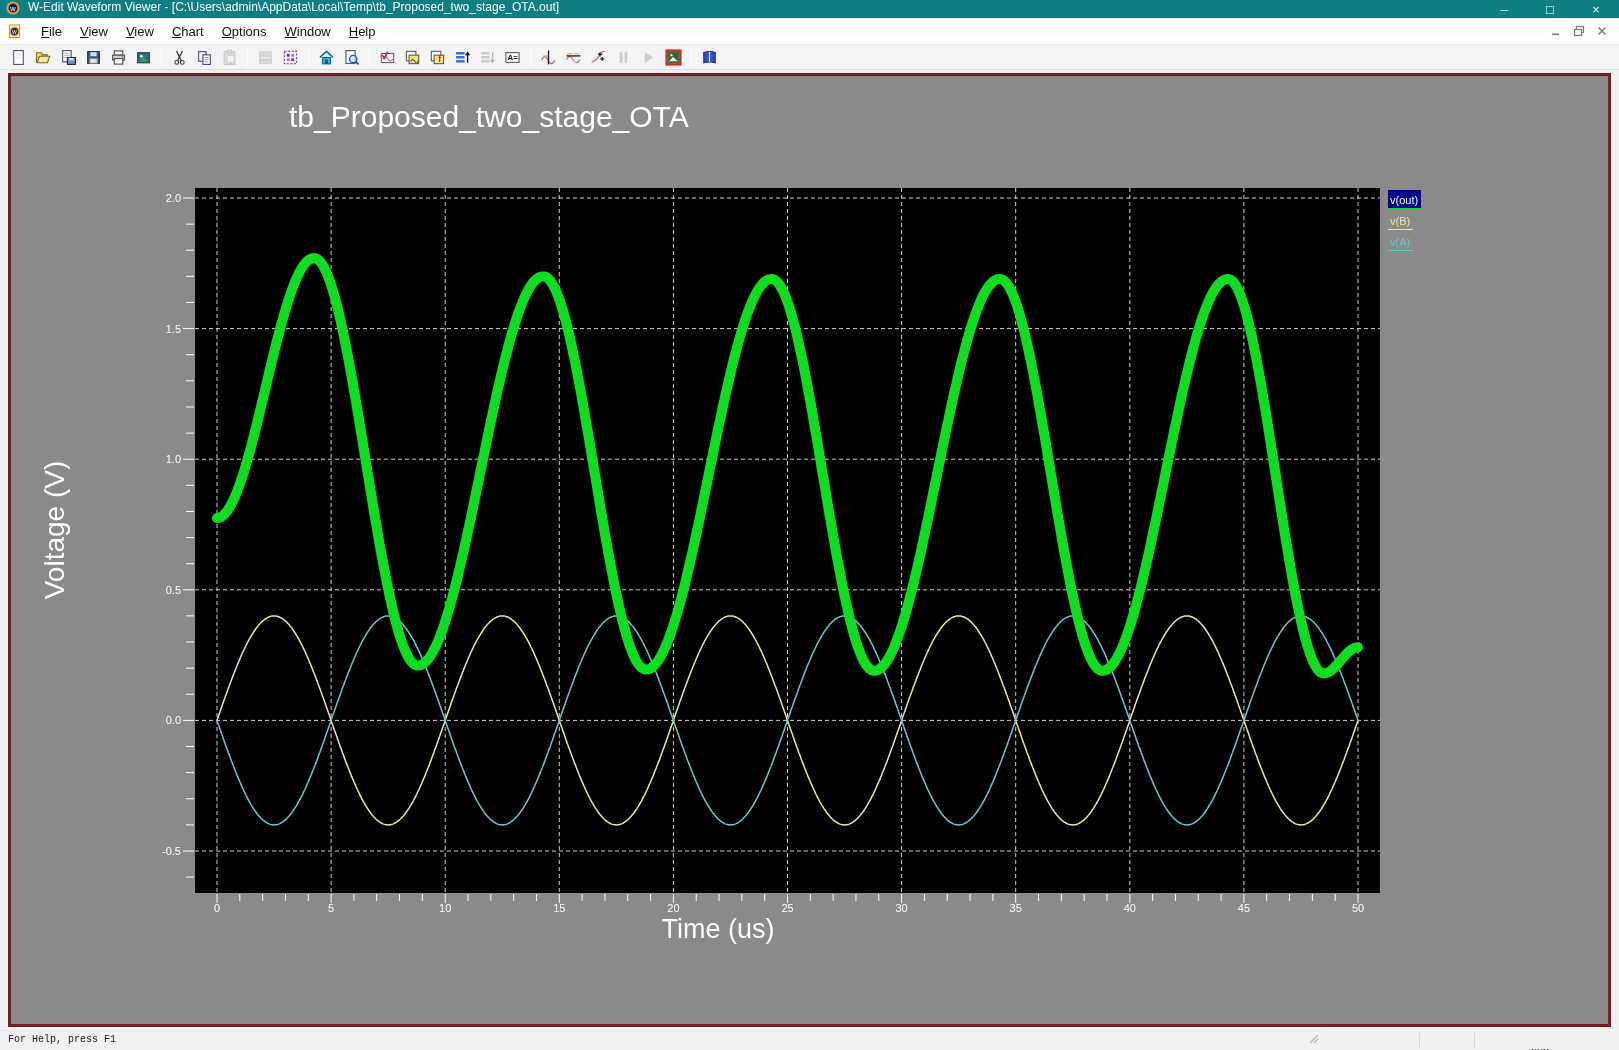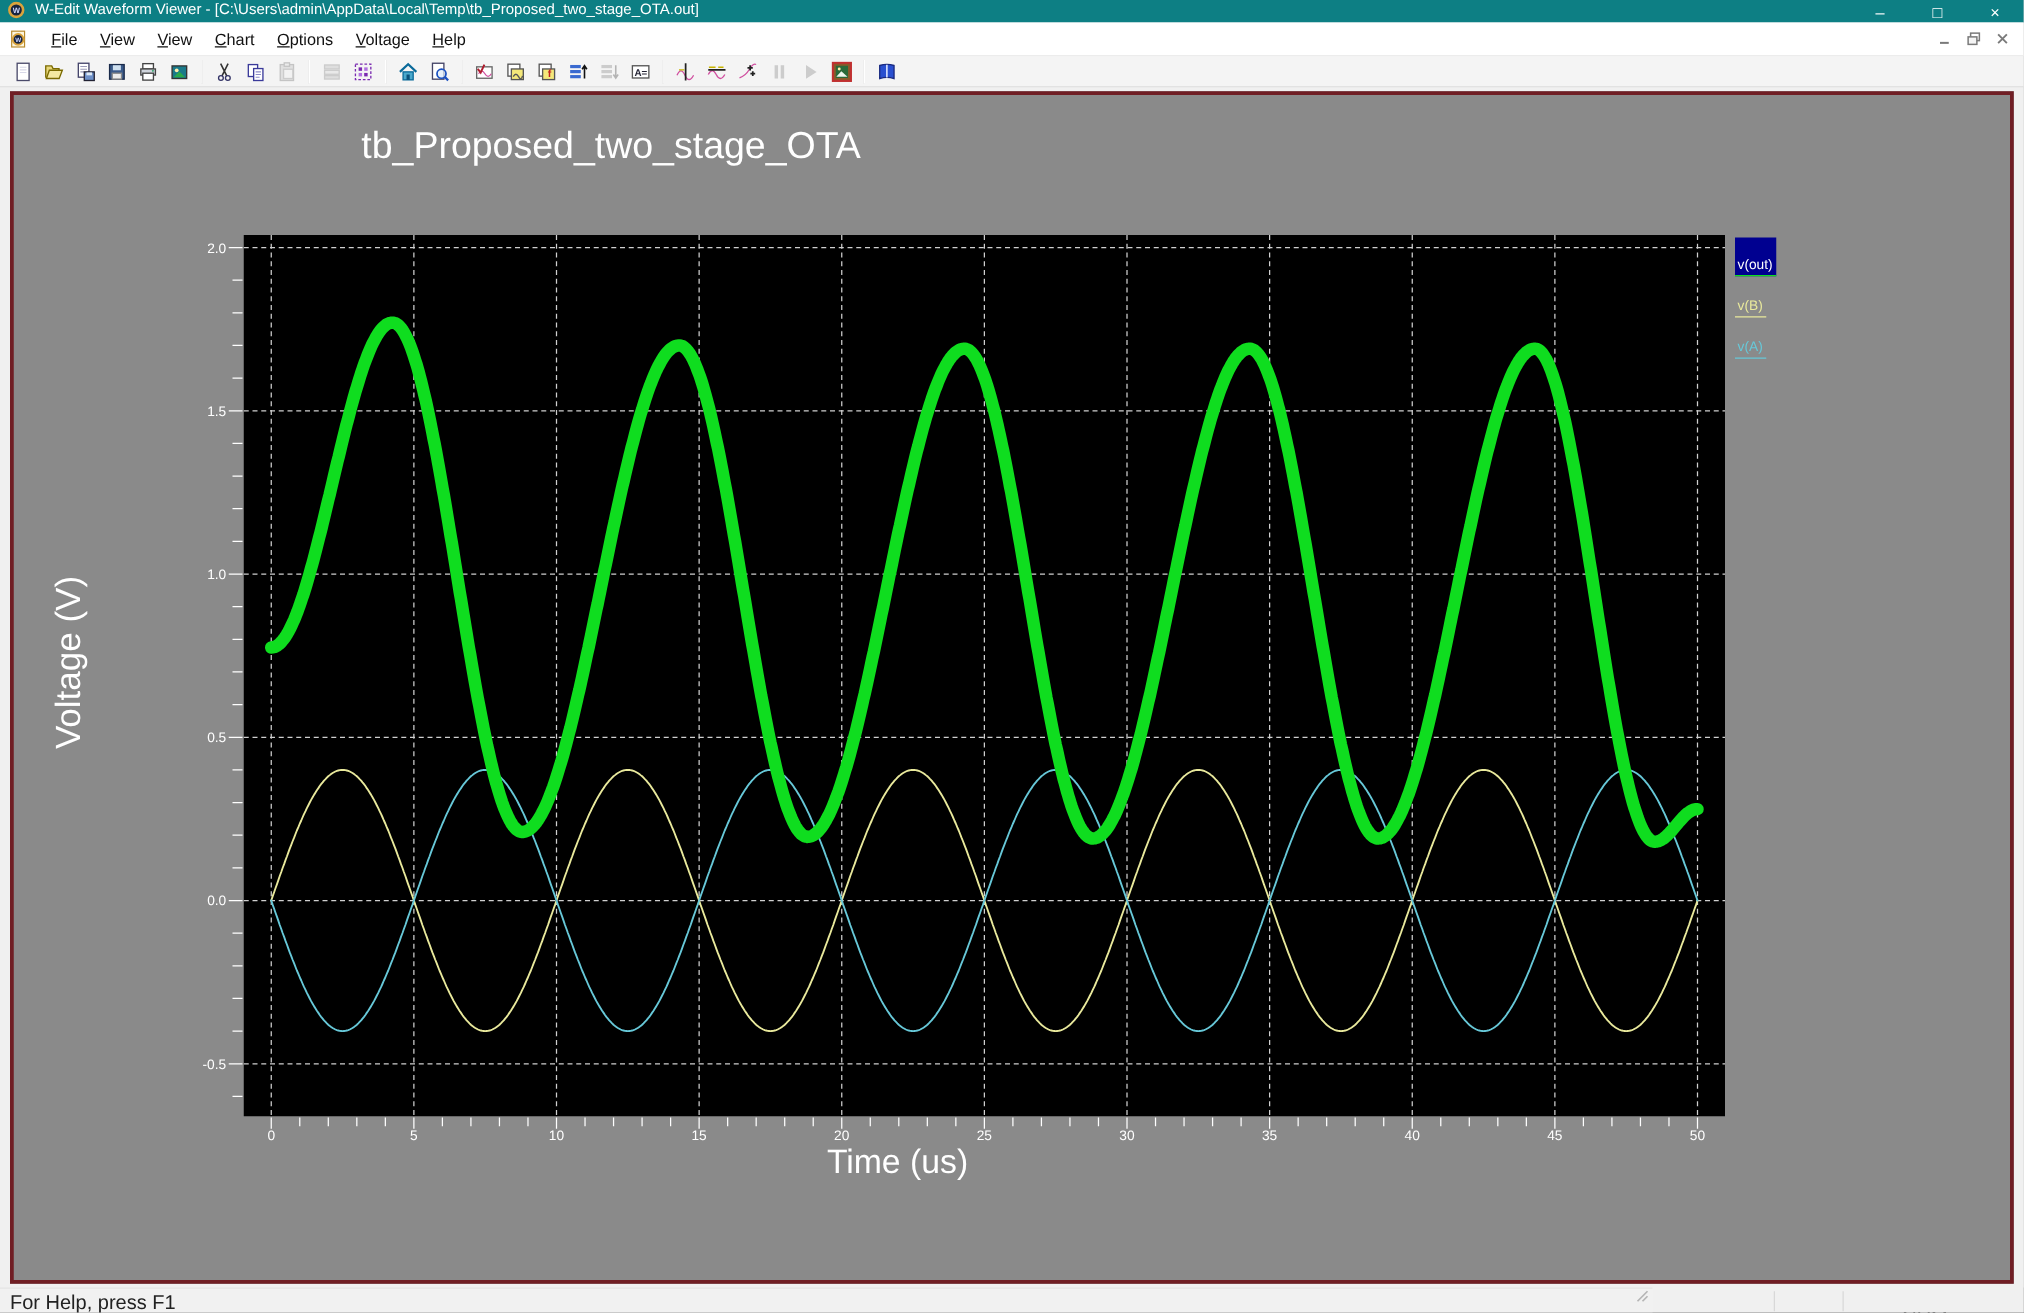--- a/index.html
+++ b/index.html
@@ -42,25 +42,25 @@
 
   .chart-title { position:absolute; left:278px; top:24px; color:#fff;
                  font-size:30px; font-weight:normal; white-space:nowrap; }
   .ylabel { position:absolute; left:-65px; top:437px; width:220px; height:34px; text-align:center;
             color:#fff; font-size:28px; transform:rotate(-90deg); }
   .xlabel { position:absolute; left:507px; top:838px; width:400px; text-align:center;
             color:#fff; font-size:27px; }
 
   .legend { position:absolute; left:1377px; top:114px; font-size:11px; line-height:13px; }
   .legend-item { display:block; width:max-content; margin-bottom:2px;
-                 padding:16px 3px 1px 2px; border-bottom:1px solid transparent; cursor:default; }
+                 padding:4px 3px 1px 2px; border-bottom:1px solid transparent; cursor:default; }
 
   
   .statusbar { position:absolute; left:0; top:1030px; width:1322px; height:20px; background:#f1f1f1;
-               border-top:1px solid #e3e3e3; font-size:16px; color:#222; }
+               border-top:1px solid #e3e3e3; font-size:10px; color:#222;font-family:Liberation Mono, monospace; }
   .status-msg { position:absolute; left:8px; top:3px; }
   .status-div { position:absolute; top:2px; width:1px; height:16px; background:#d8d8d8; }
   .num { position:absolute; left:1513px; top:17px; width:54px; text-align:center; }
   .grip { position:absolute; right:2px; bottom:2px; }
 </style>
 </head>
 <body>
 
 <div class="titlebar" id="titlebar" style="background: rgb(13, 127, 132);">
   <span class="app-icon">
@@ -83,21 +83,21 @@
       <rect x="2.5" y="1" width="11" height="13.5" fill="#fdf6e0" stroke="#b98a2c"></rect>
       <circle cx="8" cy="8" r="4.6" fill="#17233f" stroke="#d9a33c" stroke-width="1.6"></circle>
       <text x="8" y="10.4" font-size="5.4" fill="#cfd7ff" text-anchor="middle" font-weight="bold">W</text>
     </svg>
   </span>
   <span class="menu-item">File</span>
   <span class="menu-item">View</span>
   <span class="menu-item">View</span>
   <span class="menu-item">Chart</span>
   <span class="menu-item">Options</span>
-  <span class="menu-item">Voltage</span>
+  <span class="menu-item">Window</span>
   <span class="menu-item">Help</span>
   <div class="mdi-controls">
     <button class="mdi-btn">
       <svg width="12" height="12" viewBox="0 0 12 12">
         <rect x="2" y="8.5" width="7" height="1.6" fill="#7a7a7a"></rect>
         </svg>
     </button>
     <button class="mdi-btn">
       <svg width="12" height="12" viewBox="0 0 12 12">
         <rect x="3.5" y="1.5" width="7" height="6" fill="none" stroke="#7a7a7a" stroke-width="1.2"></rect>

